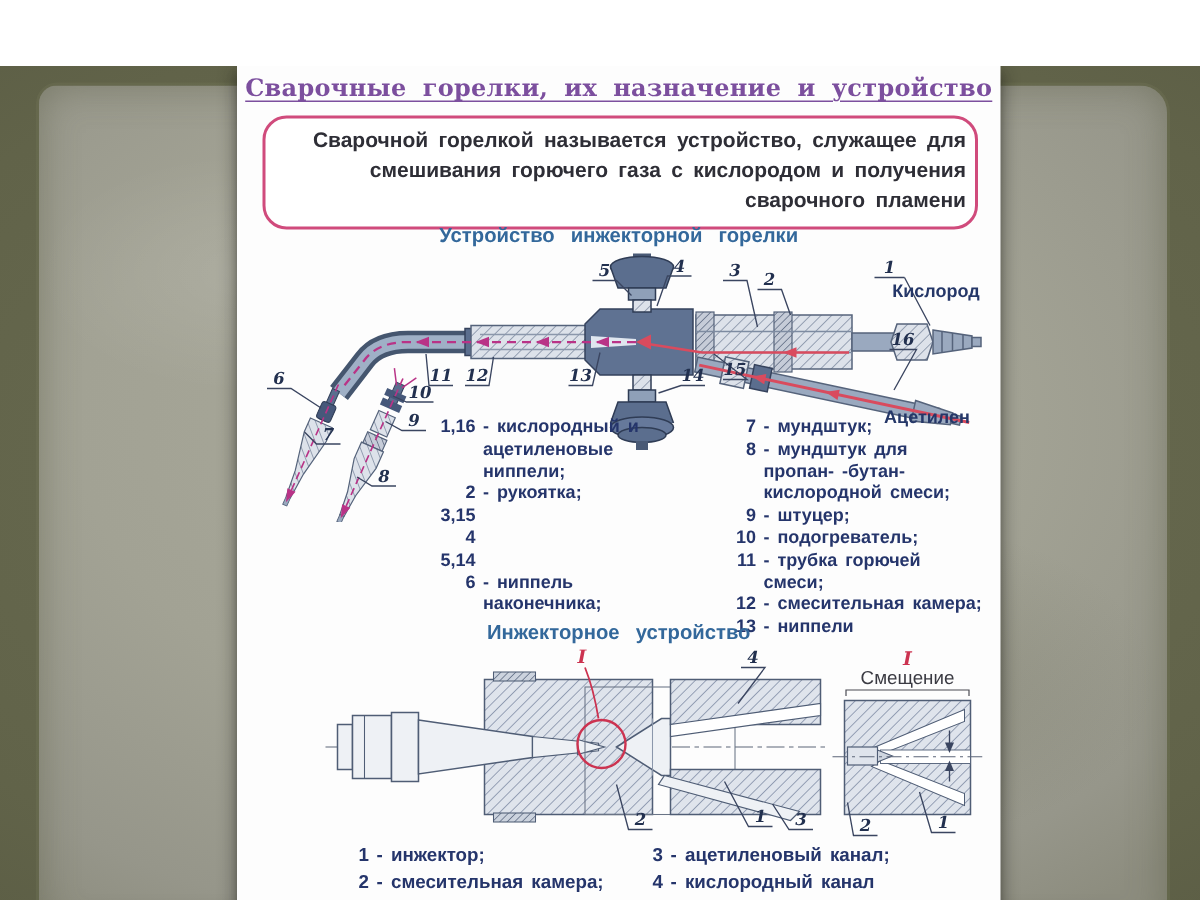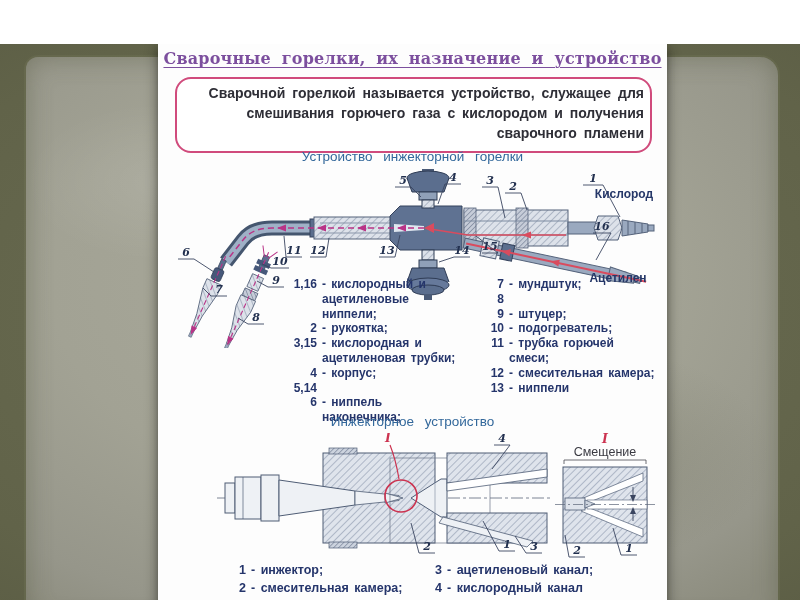--- a/index.html
+++ b/index.html
@@ -19,21 +19,21 @@
     box-shadow: 0 6px 7px -2px rgba(28,29,22,.6), 5px 2px 9px rgba(28,29,22,.22), -5px 2px 9px rgba(28,29,22,.22); }
   .slide-title-wrap { position:absolute; top:5px; left:0; right:0; text-align:center; }
   .slide-title { font-family:"DejaVu Serif",serif; font-size:16px; font-weight:600;
     letter-spacing:.2px; word-spacing:5px; color:#7c4f9e;
     text-decoration:underline; text-underline-offset:3px; }
   .def-box { position:absolute; top:33px; left:17px; right:15px;
     border:2px solid #d04b7c; border-radius:16px; padding:5px 6px 7px;
     text-align:right; font-size:14px; line-height:1.42; font-weight:700;
     color:#2e2e36; word-spacing:3px; background:#fff; }
   .fig-title { position:absolute; left:0; right:0; text-align:center;
-    color:#33689b; font-size:13.5px; font-weight:400; word-spacing:7px; }
+    color:#33689b; font-size:13.5px; font-weight:700; word-spacing:7px; }
   #fig1-title { top:105px; }
   #fig2-title { top:370px; }
   svg.fig1 { position:absolute; left:14px; top:124px; }
   svg.fig2 { position:absolute; left:57px; top:389px; }
   .legend { position:absolute; display:flex; color:#25356b; font-size:12px;
     line-height:14.8px; font-weight:600; }
   #legend1 { top:233px; left:126px; width:372px; gap:24px; }
   #legend1 .lcol1 { width:176px; }
   #legend1 .lcol2 { flex:1; }
   #legend2 { top:518px; left:74px; font-size:12.5px; line-height:17.5px; gap:10px; }
@@ -225,41 +225,40 @@
         <div class="lrow">
             <span class="lnum">1,16</span>
             <span class="ltxt">- кислородный и ацетиленовые ниппели;</span>
           </div>
         <div class="lrow">
             <span class="lnum">2</span>
             <span class="ltxt">- рукоятка;</span>
           </div>
         <div class="lrow">
             <span class="lnum">3,15</span>
-            <span class="ltxt">- кислородная и ацетиленовая трубки;</span>
           </div>
         <div class="lrow">
             <span class="lnum">4</span>
-            <span class="ltxt">- корпус;</span>
           </div>
         <div class="lrow">
             <span class="lnum">5,14</span>
           </div>
         <div class="lrow">
             <span class="lnum">6</span>
             <span class="ltxt">- ниппель наконечника;</span>
           </div>
       </div>
       <div class="lcol lcol2">
         <div class="lrow">
             <span class="lnum">7</span>
             <span class="ltxt">- мундштук;</span>
           </div>
         <div class="lrow">
             <span class="lnum">8</span>
+            <span class="ltxt">- мундштук для пропан- -бутан-кислородной смеси;</span>
           </div>
         <div class="lrow">
             <span class="lnum">9</span>
             <span class="ltxt">- штуцер;</span>
           </div>
         <div class="lrow">
             <span class="lnum">10</span>
             <span class="ltxt">- подогреватель;</span>
           </div>
         <div class="lrow">

